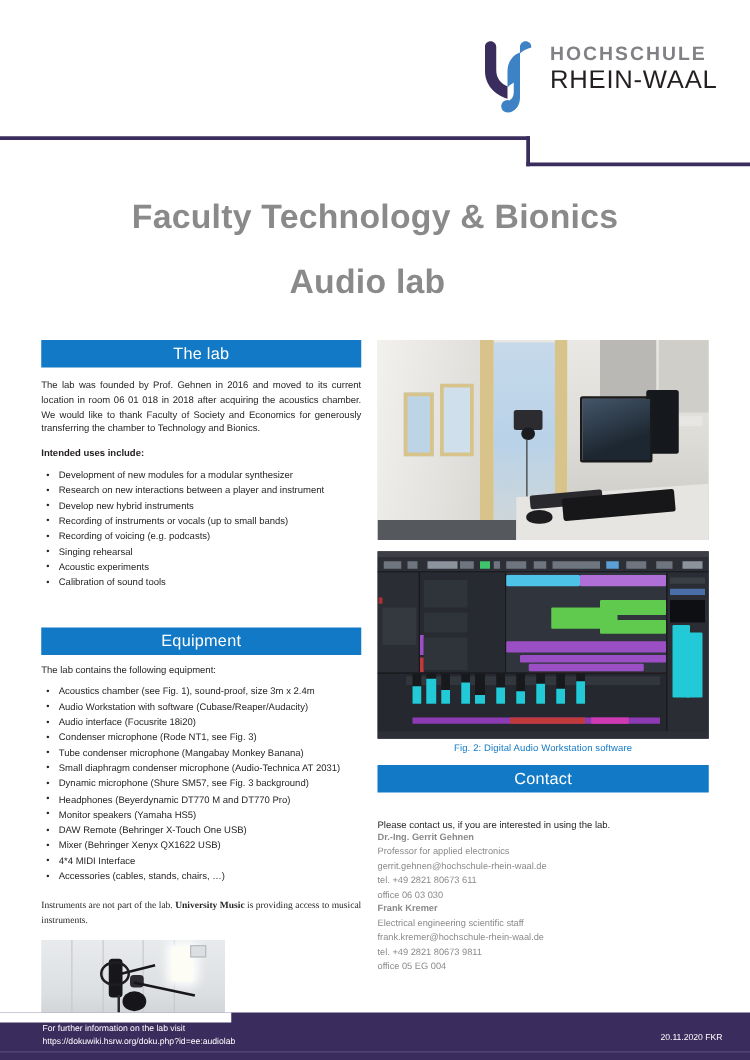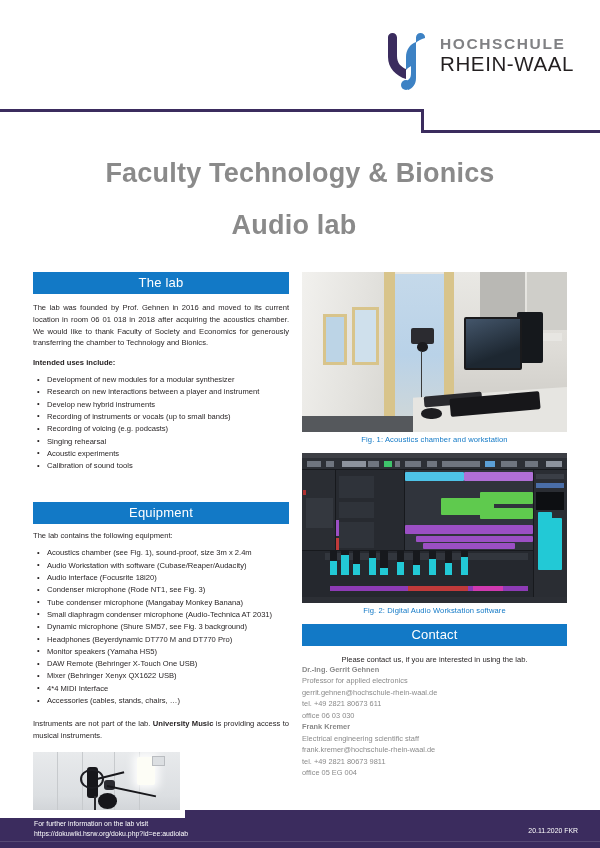--- a/index.html
+++ b/index.html
@@ -69,21 +69,21 @@
 
   ul.bullets { list-style: none; margin-top: 7px; }
   ul.bullets li {
     font-size: 7.6px; color: #231f20; line-height: 1.62;
     padding-left: 14px; position: relative;
   }
   ul.bullets li:before {
     content: "\2022"; position: absolute; left: 4px; top: -0.5px; font-size: 7.5px;
   }
 
-  .note { font-size: 7.6px; color: #231f20; line-height: 1.6; text-align: justify; margin-top: 11px; }
+  .note { font-size: 7.6px; color: #231f20; line-height: 1.6; text-align: justify; margin-top: 11px; font-family: Liberation Serif, serif; }
   .note b { font-weight: bold; }
 
   
   .fig-cap {
     font-size: 7.6px; color: #1279c6; text-align: center;
     margin-top: 3px; letter-spacing: 0.1px;
   }
 
   
   .photo1 { height: 160px; position: relative; overflow: hidden; background: #e8e6e1; }
@@ -138,21 +138,21 @@
   .p3-box  { position:absolute; right:10%; top:6%; width:9%; height:14%; background:#dcdfe2; border:1px solid #b9bcc0; }
   .p3-mic1 { position:absolute; left:37%; top:22%; width:7%; height:42%; background:#17171b; border-radius:3px; }
   .p3-shk  { position:absolute; left:32%; top:24%; width:16%; height:28%; border:2px solid #1d1d22; border-radius:50%; background:transparent; }
   .p3-mic2 { position:absolute; left:48%; top:40%; width:8%; height:14%; background:#2b2b31; border-radius:3px; }
   .p3-boom { position:absolute; left:50%; top:47%; width:34%; height:2px; background:#17171b; transform:rotate(12deg); transform-origin:left center; }
   .p3-boom2{ position:absolute; left:41%; top:38%; width:22%; height:2px; background:#17171b; transform:rotate(-14deg); transform-origin:left center; }
   .p3-head { position:absolute; left:44%; top:58%; width:13%; height:22%; background:#16161a; border-radius:50%; }
   .p3-stand{ position:absolute; left:41.5%; top:62%; width:1.5px; height:38%; background:#2a2a2e; }
 
   
-  .contact-intro { font-size: 7.6px; color: #231f20; margin-top: 9px; text-align: center; }
+  .contact-intro { font-size: 7.6px; color: #231f20; margin-top: 21px; }
   .contact-block { }
   .contact-block .nm { font-size: 7.4px; color: #8a8a8a; font-weight: bold; line-height: 1.55; }
   .contact-block .ln { font-size: 7.4px; color: #8a8a8a; line-height: 1.55; }
 
   
   .footer {
     position: absolute; left: 0; bottom: 0; width: 600px; height: 38px;
     background: #3b2c5e;
   }
   .footer-notch { position:absolute; left:0; top:0; width:185px; height:8px; background:#ffffff; }
@@ -264,21 +264,20 @@
         <div class="p1-panelE"></div>
         <div class="p1-arm"></div>
         <div class="p1-mon2"></div>
         <div class="p1-mon"></div>
         <div class="p1-floor"></div>
         <div class="p1-desk"></div>
         <div class="p1-kbd2"></div>
         <div class="p1-kbd"></div>
         <div class="p1-mouse"></div>
       </div>
-      <div class="fig-cap">Fig. 1: Acoustics chamber and workstation</div>
     </div>
 
     <div style="margin-top:9px">
       <div class="photo2">
         <div class="daw-menu"></div>
         <div class="daw-tool">
           <i style="left:2%;width:5%"></i>
             <i style="left:9%;width:3%"></i>
           <i style="left:15%;width:9%;background:#8d939d"></i>
             <i style="left:25%;width:4%"></i>

